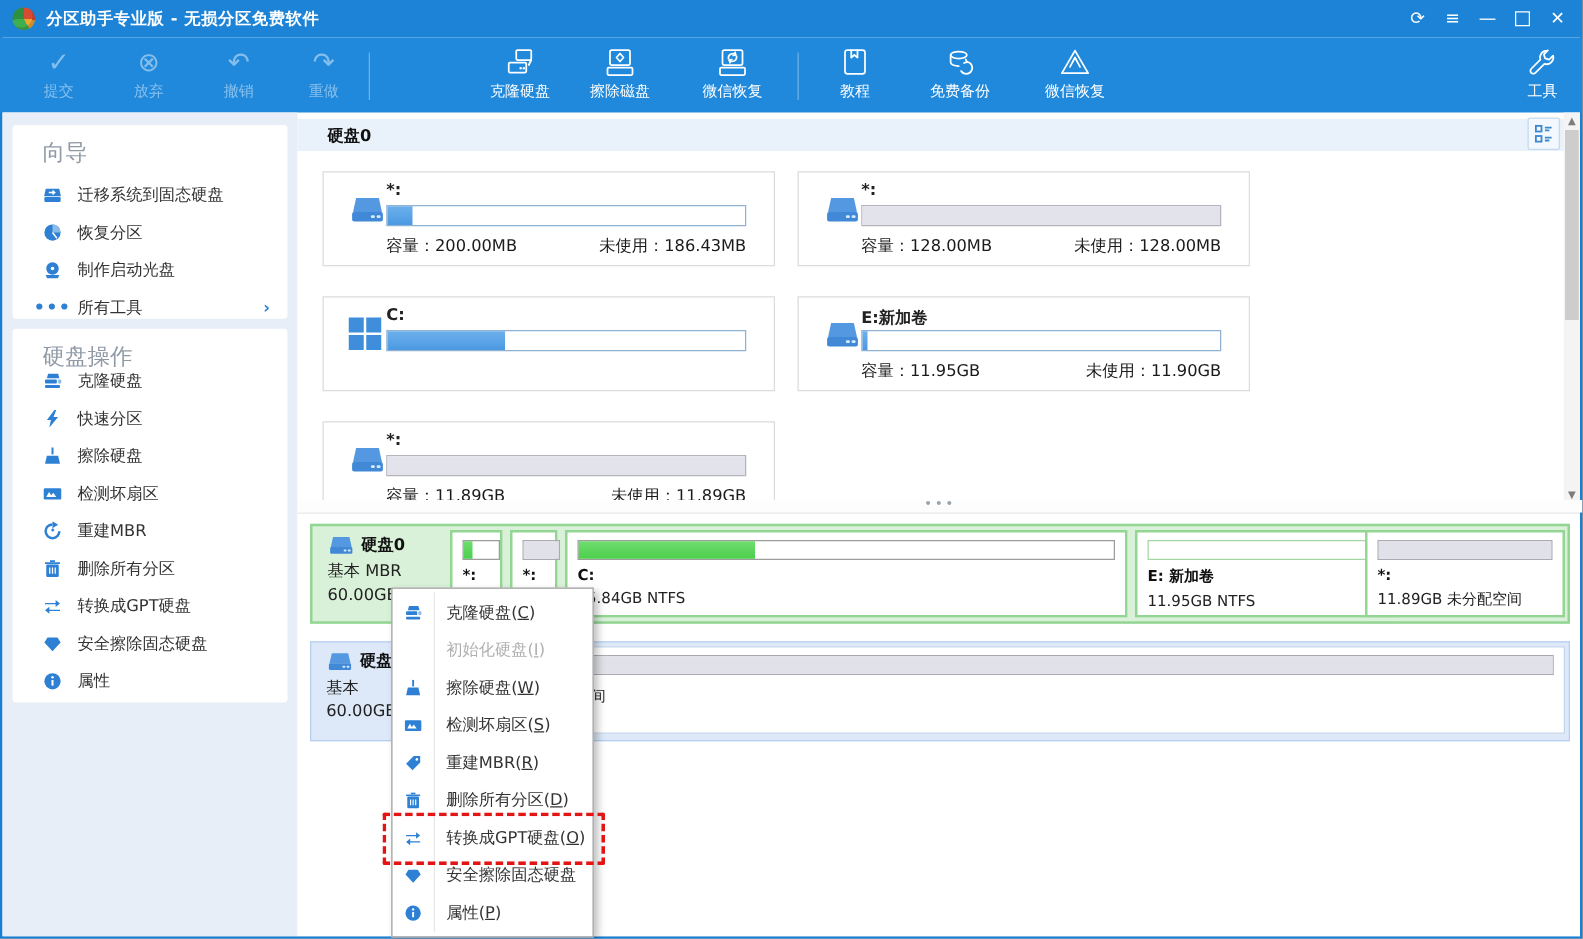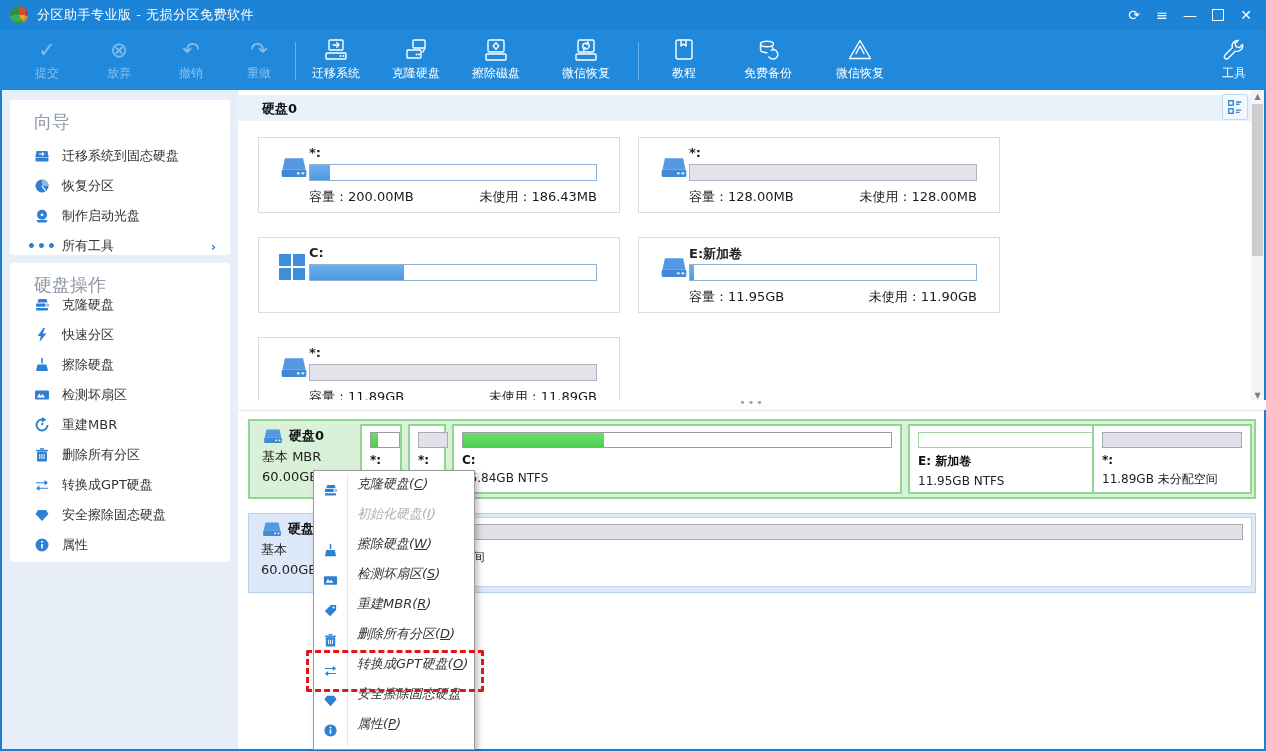--- a/index.html
+++ b/index.html
@@ -3,21 +3,21 @@
 <meta charset="utf-8">
 <style>
   html,body{margin:0;padding:0;background:#4a4a4a;font-family:"DejaVu Sans","Liberation Sans",sans-serif;}
   .window{position:relative;width:1266px;height:751px;background:#fff;overflow:hidden;
           box-shadow:inset 0 0 0 2px #1a7fd0;}
   
   .titlebar{position:absolute;left:0;top:0;right:0;height:30px;background:#1c83d6;display:flex;align-items:center;}
   .logo{width:18px;height:18px;margin-left:10px;border-radius:50%;
         background:conic-gradient(#d94a35 0 95deg,#f0a52f 95deg 150deg,#3fae4f 150deg 265deg,#2f8f41 265deg 360deg);
         box-shadow:inset -2px -2px 0 rgba(0,0,0,.15);}
-  .title-text{color:#fff;font-size:13px;margin-left:9px;letter-spacing:.5px;}
+  .title-text{color:#fff;font-size:13px;margin-left:9px;letter-spacing:.5px;font-weight:bold;}
   .win-controls{position:absolute;right:6px;top:0;height:30px;display:flex;align-items:center;}
   .win-btn{width:28px;height:30px;color:#fff;font-size:14px;display:flex;align-items:center;justify-content:center;cursor:pointer;}
   .max-box{width:10px;height:10px;border:1.5px solid #fff;display:inline-block;}
   
   .toolbar{position:absolute;left:0;top:30px;right:0;height:60px;background:#2089dc;}
   .tb-item{position:absolute;top:5px;height:52px;display:flex;flex-direction:column;align-items:center;justify-content:flex-start;color:#fff;font-size:12px;cursor:pointer;}
   .tb-item .tb-icon{height:30px;display:flex;align-items:center;justify-content:center;}
   .tb-item.disabled{opacity:.45;cursor:default;}
   .tb-glyph{font-size:21px;line-height:26px;}
   .tb-sep{position:absolute;top:12px;width:1px;height:38px;background:rgba(255,255,255,.35);}
@@ -76,21 +76,21 @@
   .pb-bar.grayb{border-color:#a9a9b1;}
   .pb-fill{height:100%;}
   .pb-fill.green{background:linear-gradient(#6fdc6f,#4ccf4c);}
   .pb-fill.gray{background:#e1e1e9;}
   .pb-label{margin:5px 8px 0;font-size:12px;font-weight:bold;color:#111;white-space:nowrap;overflow:hidden;}
   .pb-info{margin:4px 8px 0;font-size:12px;color:#222;white-space:nowrap;overflow:hidden;}
   .pb-bar.narrow{width:30px;}
   
   .context-menu{position:absolute;left:313px;top:470px;width:160px;background:#fff;border:1px solid #9c9c9c;box-shadow:3px 3px 6px rgba(0,0,0,.25);padding:4px 0;z-index:20;}
   .context-menu::before{content:"";position:absolute;left:33px;top:3px;bottom:3px;width:1px;background:#e8e8e8;}
-  .menu-item{height:30px;display:flex;cursor:pointer;position:relative;font-style:italic;}
+  .menu-item{height:30px;display:flex;align-items:center;cursor:pointer;position:relative;}
   .menu-item .mi-icon{width:33px;display:flex;align-items:center;justify-content:center;color:#2e80d4;}
   .menu-item .mi-icon svg{width:15px;height:15px;}
   .menu-item .mi-label{margin-left:10px;font-size:13px;color:#333;white-space:nowrap;}
   .menu-item.disabled .mi-label{color:#b0b0b0;cursor:default;}
   .annotation-rect{position:absolute;left:306px;top:650px;width:172px;height:36px;border:3px dashed #e41414;border-radius:2px;z-index:30;pointer-events:none;}
   u{text-decoration:underline;}
 </style>
 </head>
 <body>
 
@@ -122,31 +122,20 @@
     <div class="tb-item disabled" style="left:160px;width:62px;">
       <span class="tb-icon tb-glyph">↶</span>
       <span>撤销</span>
     </div>
     <div class="tb-item disabled" style="left:228px;width:62px;">
       <span class="tb-icon tb-glyph">↷</span>
       <span>重做</span>
     </div>
     <div class="tb-sep" style="left:295px;"></div>
 
-    <div class="tb-item" style="left:298px;width:76px;">
-      <span class="tb-icon">
-        <svg width="26" height="26" viewBox="0 0 26 26">
-            <rect x="6" y="3" width="14" height="10" rx="1"></rect>
-            <path d="M10 8h6M13.8 5.8 16 8l-2.2 2.2"></path>
-            <rect x="3" y="16" width="20" height="6" rx="1"></rect>
-            <path d="M17.5 19h.01M20.5 19h.01" stroke-width="2"></path>
-          </svg>
-      </span>
-      <span>迁移系统</span>
-    </div>
     <div class="tb-item" style="left:378px;width:76px;">
       <span class="tb-icon">
         <svg width="26" height="26" viewBox="0 0 26 26">
             <rect x="10" y="3" width="12" height="8" rx="1"></rect>
             <path d="M22 11l-2 4"></path>
             <rect x="4" y="13" width="14" height="8" rx="1"></rect>
             <path d="M13.5 17.5h.01M16 17.5h.01" stroke-width="2"></path>
           </svg>
       </span>
       <span>克隆硬盘</span>

